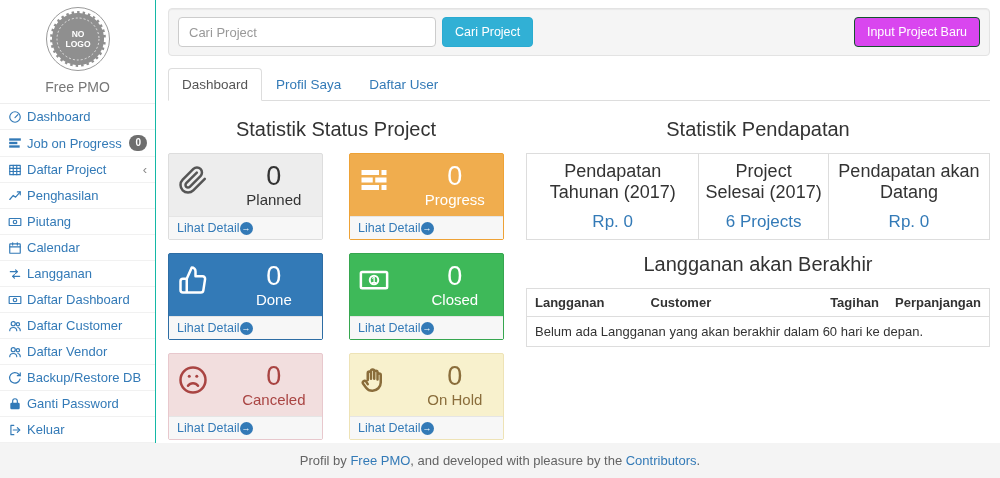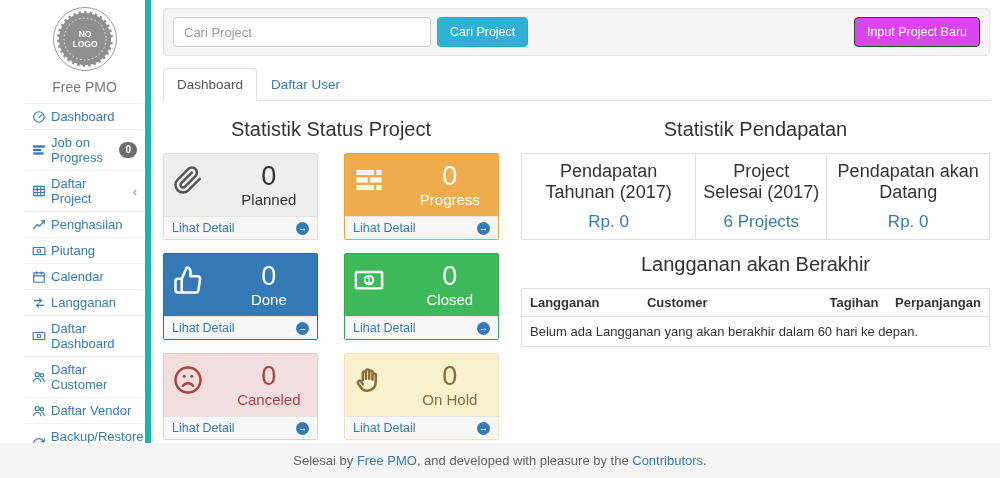--- a/index.html
+++ b/index.html
@@ -9,21 +9,21 @@
     font-size: 13px;
     color: #333;
     background: #fff;
     overflow: hidden;
     display: flex;
     flex-direction: column;
   }
   .app { flex: 1; display: flex; min-height: 0; }
 
   
-  .sidebar { width: 127px; flex-shrink: 0; background: #fff; border-right: 6px solid #14b8a6; margin-left: 24px; }
+  .sidebar { width: 156px; flex-shrink: 0; background: #fff; border-right: 1px solid #14b8a6; }
   .brand { text-align: center; padding: 6px 0 8px; }
   .brand-name { color: #777; font-size: 14px; margin-top: 4px; }
   .nav { border-top: 1px solid #eee; }
   .nav-item {
     display: flex; align-items: center; gap: 5px;
     padding: 5px 8px; border-bottom: 1px solid #f1f1f1;
     color: #337ab7; cursor: pointer; font-size: 13px;
   }
   .nav-item .icon { width: 14px; height: 14px; display: inline-flex; flex-shrink: 0; }
   .nav-item .icon svg { width: 14px; height: 14px; }
@@ -71,21 +71,21 @@
   
   .cards { display: flex; flex-wrap: wrap; gap: 13px 26px; }
   .card { width: 155px; border: 1px solid rgba(0,0,0,.12); border-radius: 2px; }
   .card-top { display: flex; padding: 8px 9px 7px; min-height: 62px; }
   .card-icon { width: 42%; display: flex; align-items: flex-start; padding-top: 3px; }
   .card-icon svg { width: 30px; height: 30px; }
   .card-stats { flex: 1; text-align: center; }
   .card-value { font-size: 27px; line-height: 1.05; }
   .card-label { font-size: 15px; margin-top: 1px; }
   .card-footer {
-    display: flex; justify-content: space-between; align-items: center;
+    display: flex; justify-content: flex-start; align-items: center;
     padding: 4px 8px; background: #f7f7f7; color: #337ab7; font-size: 12.5px;
     border-top: 1px solid rgba(0,0,0,.07); cursor: pointer;
   }
   .arrow-icon {
     width: 13px; height: 13px; border-radius: 50%; background: #337ab7;
     color: #fff; font-size: 9px; line-height: 13px; text-align: center; display: inline-block;
   }
   .arrow-icon::before { content: "\2192"; }
 
   .t-planned  { background: #ededed; color: #333; border-color: #ddd; }
@@ -272,20 +272,21 @@
   <div class="content">
 
     <div class="well">
       <input class="search-input" type="text" placeholder="Cari Project" style="">
       <button class="btn btn-info">Cari Project</button>
       <button class="btn btn-success">Input Project Baru</button>
     </div>
 
     <div class="tabs">
       <div class="tab active">Dashboard</div>
+      <div class="tab">Profil Saya</div>
       <div class="tab">Daftar User</div>
     </div>
 
     <div class="main">
 
       <div class="col-left">
         <h2 class="section-title">Statistik Status Project</h2>
         <div class="cards">
 
           <div class="card t-planned">
@@ -444,14 +445,14 @@
             </tr>
           </tbody>
         </table>
       </div>
 
     </div>
   </div>
 </div>
 
 <footer class="page-footer">
-  <span>Selesai by </span><a>Free PMO</a><span>, and developed with pleasure by the </span><a>Contributors</a><span>.</span>
+  <span>Profil by </span><a>Free PMO</a><span>, and developed with pleasure by the </span><a>Contributors</a><span>.</span>
 </footer>
 
 </body></html>

